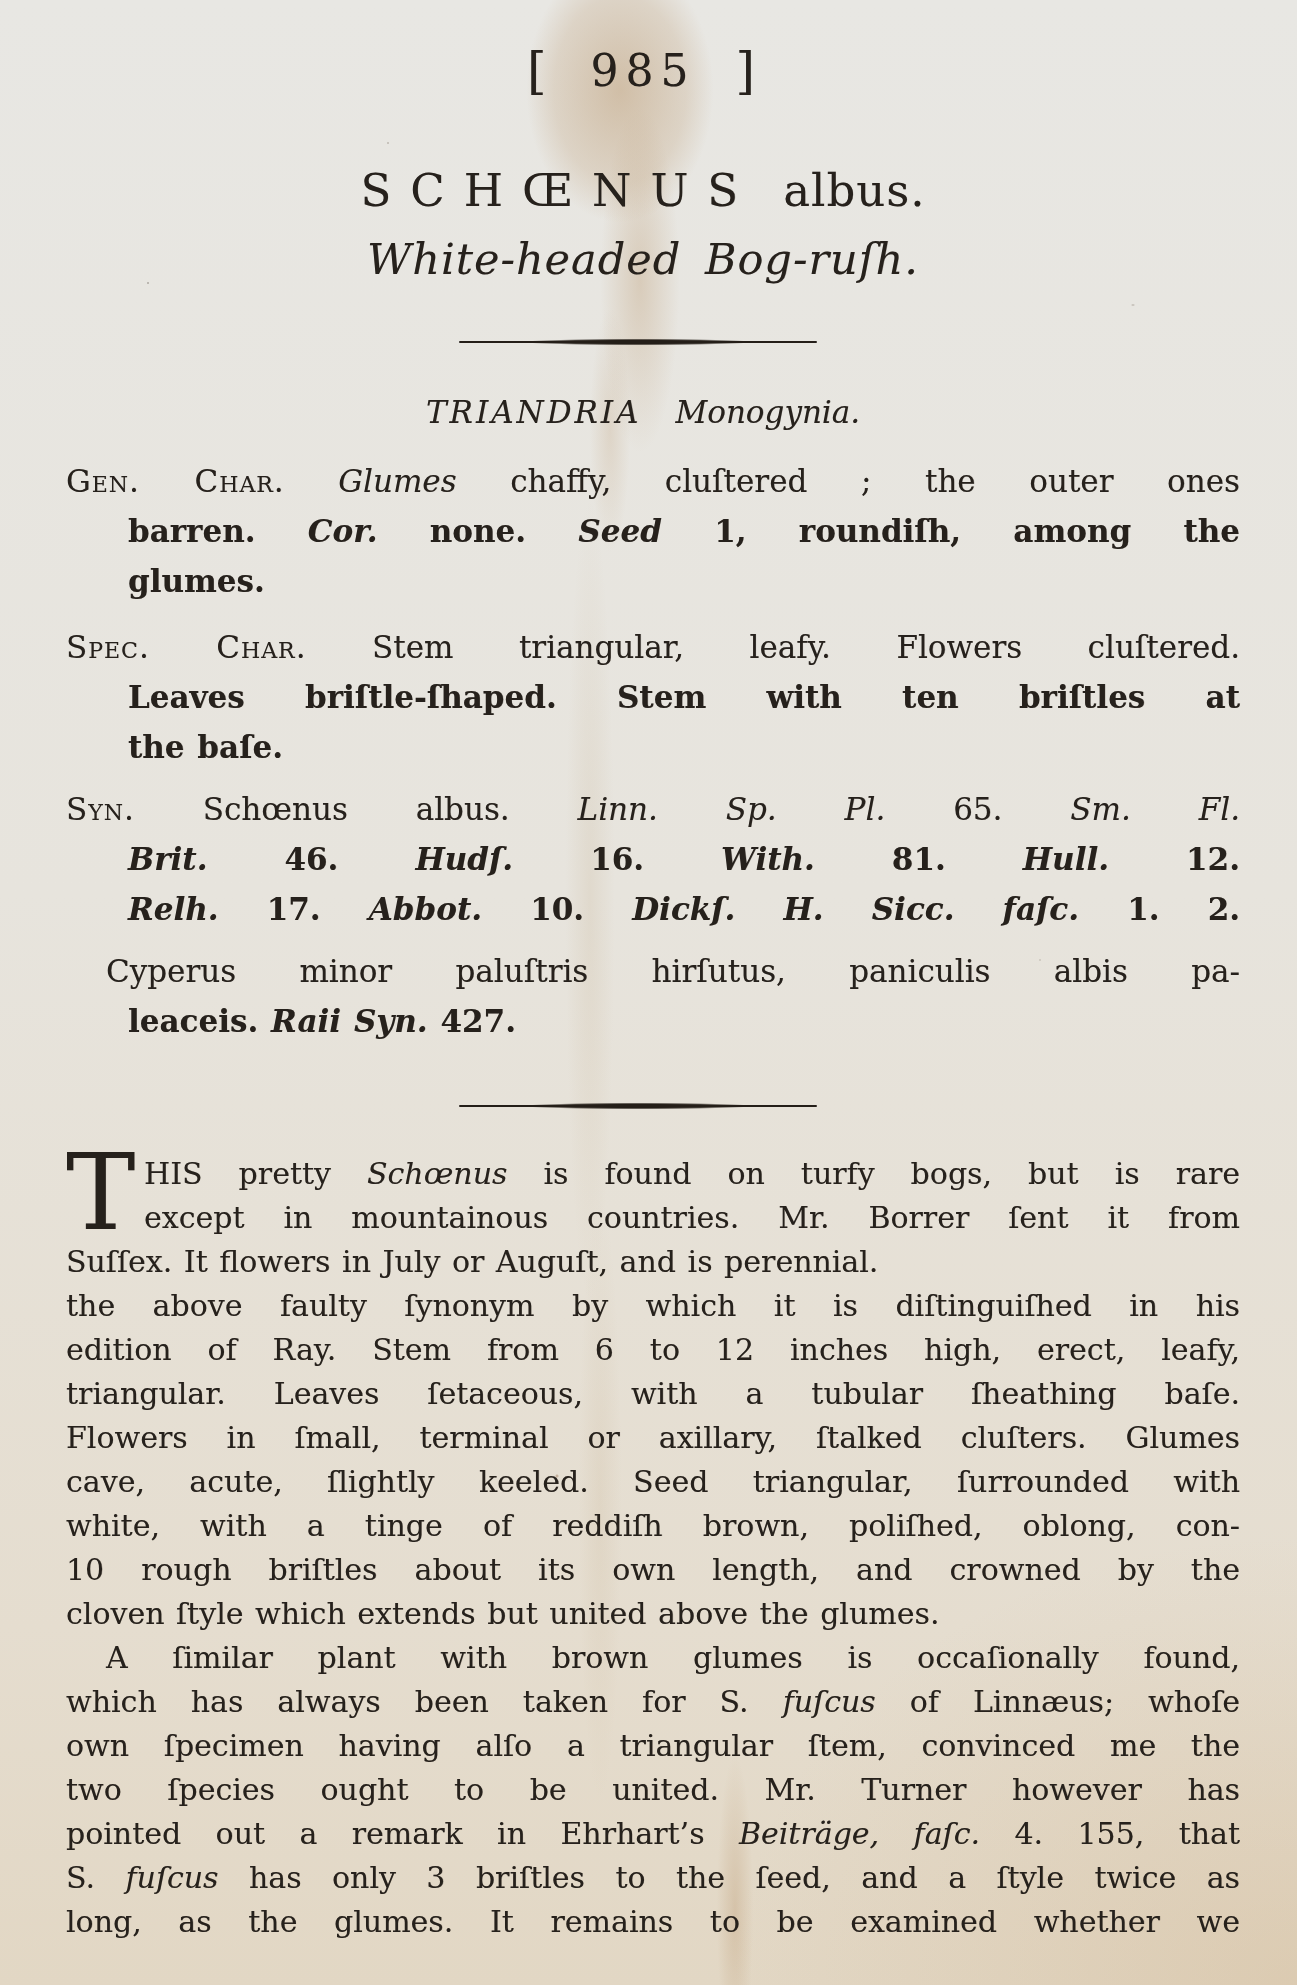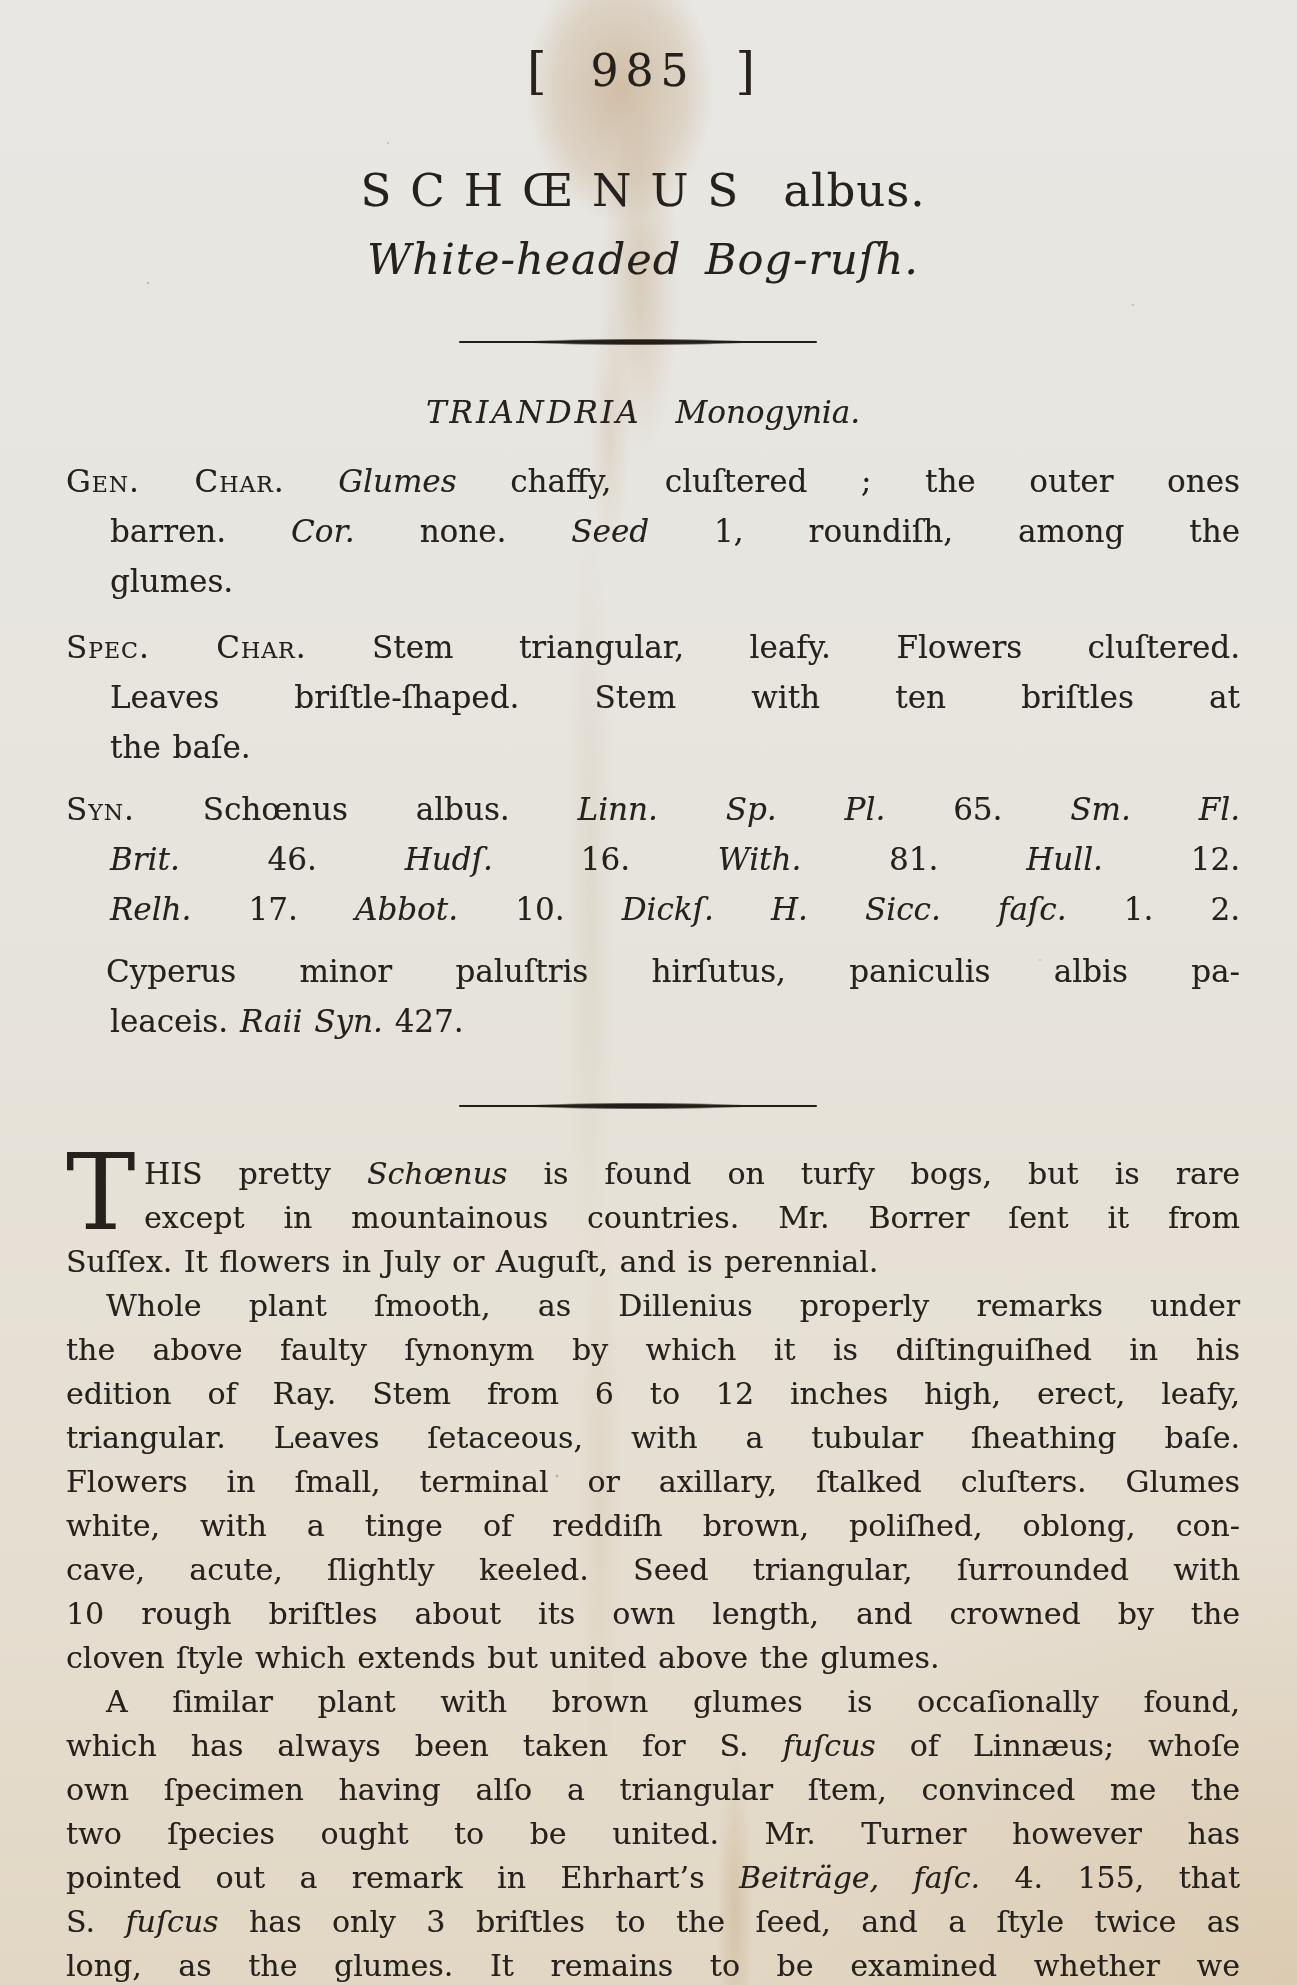--- a/index.html
+++ b/index.html
@@ -57,21 +57,21 @@
   .entry{font-size:31px;line-height:50px;margin-top:0;}
   .gen{margin-top:22px;}
   .spec{margin-top:16px;}
   .syn{margin-top:12px;}
   .cyp{margin-top:12px;}
 
   .bodytext{margin-top:40px;font-size:30px;line-height:44px;}
 
   .tline{text-align:justify;text-align-last:justify;word-spacing:2px;}
   .tline.short{text-align-last:left;}
-  .tline.hang{margin-left:44px;}
+  .tline.hang{margin-left:62px;font-weight:bold;}
   .tline.first{text-indent:40px;}
   .i{font-style:italic;}
   .sc{font-variant:small-caps;letter-spacing:1px;}
 
   .dropcap{
     float:left;
     font-size:104px;line-height:82px;
     height:88px;width:66px;
     padding-right:12px;
     text-align:left;
@@ -131,27 +131,26 @@
     <div class="bodytext">
       <div>
         <span class="dropcap">T</span>
         <div>
             <div class="tline"><span>HIS pretty </span><span class="i">Schœnus</span><span> is found on turfy bogs, but is rare</span></div>
             <div class="tline"><span>except in mountainous countries. Mr. Borrer ſent it from</span></div>
             <div class="tline short"><span>Suſſex. It flowers in July or Auguſt, and is perennial.</span></div>
           </div>
       </div>
       <div>
-          <div class="tline first"><span>Whole plant ſmooth, as Dillenius properly remarks under</span></div>
           <div class="tline"><span>the above faulty ſynonym by which it is diſtinguiſhed in his</span></div>
           <div class="tline"><span>edition of Ray. Stem from 6 to 12 inches high, erect, leafy,</span></div>
           <div class="tline"><span>triangular. Leaves ſetaceous, with a tubular ſheathing baſe.</span></div>
           <div class="tline"><span>Flowers in ſmall, terminal or axillary, ſtalked cluſters. Glumes</span></div>
+          <div class="tline"><span>cave, acute, ſlightly keeled. Seed triangular, ſurrounded with</span></div>
           <div class="tline"><span>white, with a tinge of reddiſh brown, poliſhed, oblong, con-</span></div>
-          <div class="tline"><span>cave, acute, ſlightly keeled. Seed triangular, ſurrounded with</span></div>
           <div class="tline"><span>10 rough briſtles about its own length, and crowned by the</span></div>
           <div class="tline short"><span>cloven ſtyle which extends but united above the glumes.</span></div>
         </div>
       <div>
           <div class="tline first"><span>A ſimilar plant with brown glumes is occaſionally found,</span></div>
           <div class="tline"><span>which has always been taken for S. </span><span class="i">fuſcus</span><span> of Linnæus; whoſe</span></div>
           <div class="tline"><span>own ſpecimen having alſo a triangular ſtem, convinced me the</span></div>
           <div class="tline"><span>two ſpecies ought to be united. Mr. Turner however has</span></div>
           <div class="tline"><span>pointed out a remark in Ehrhart’s </span><span class="i">Beiträge,</span><span> </span><span class="i">faſc.</span><span> 4. 155, that</span></div>
           <div class="tline"><span>S. </span><span class="i">fuſcus</span><span> has only 3 briſtles to the ſeed, and a ſtyle twice as</span></div>

